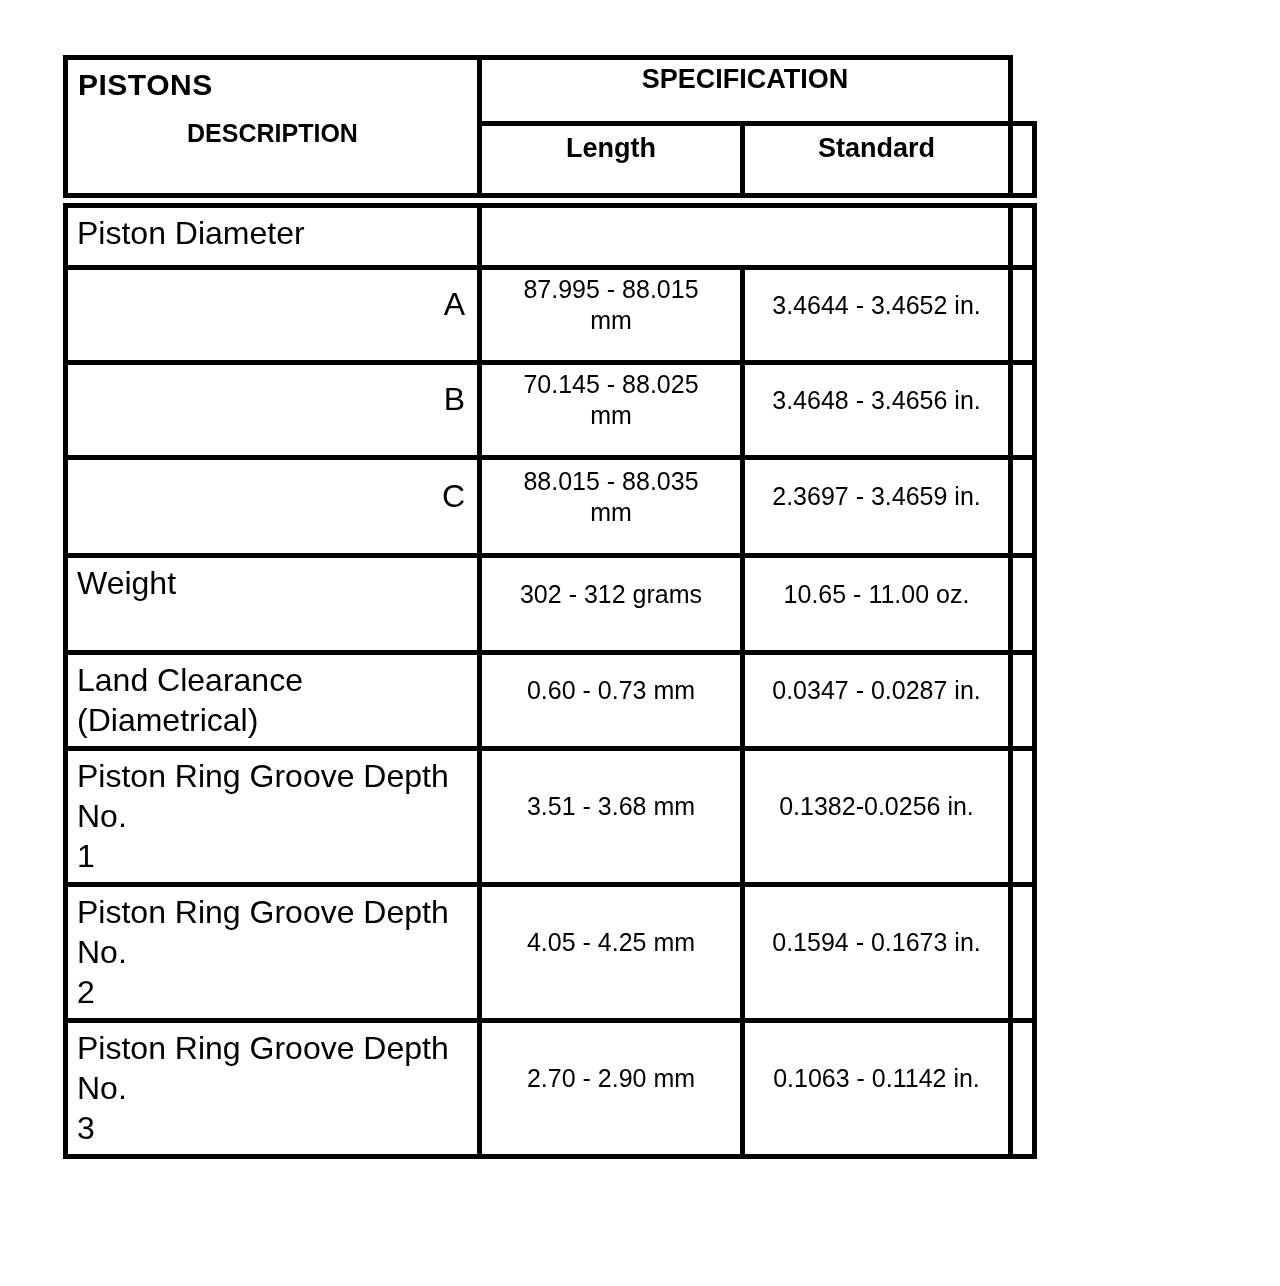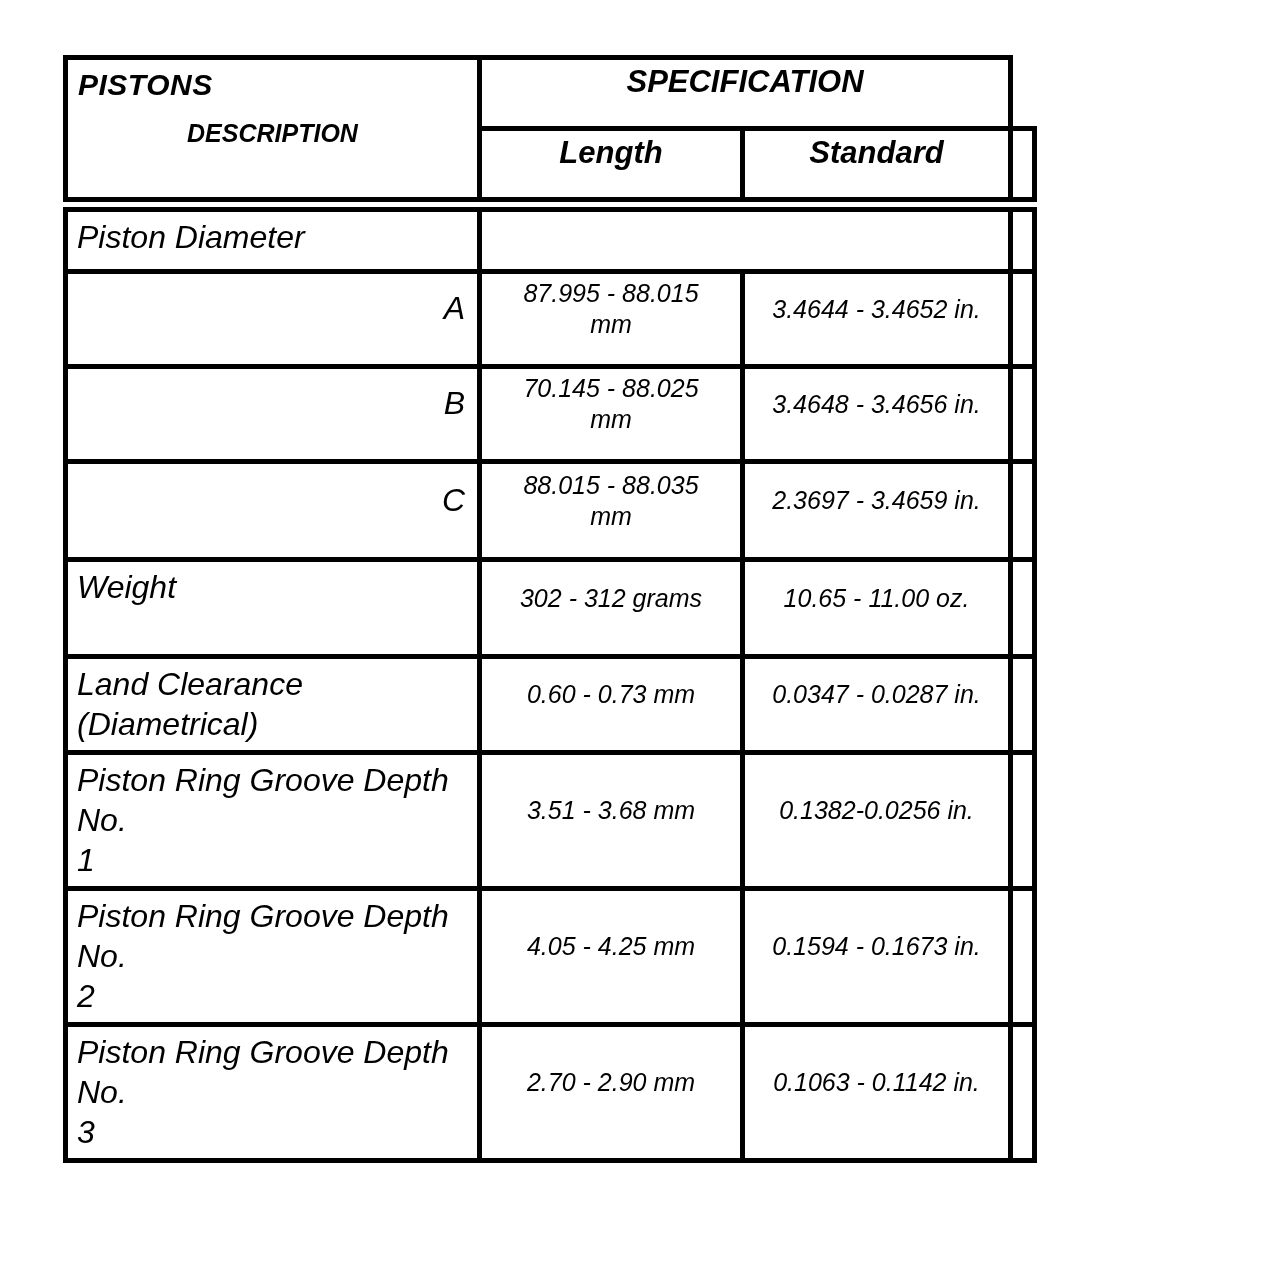--- a/index.html
+++ b/index.html
@@ -10,21 +10,20 @@
     height: 1286px;
     font-family: "Liberation Sans", "DejaVu Sans", sans-serif;
     color: #000000;
   }
   .canvas {
     position: relative;
     width: 1280px;
     height: 1286px;
     background: #ffffff;
     overflow: hidden;
-    font-style: italic;
   }
   .spec-table {
     position: absolute;
     left: 63px;
     top: 55px;
   }
   table {
     border-collapse: collapse;
     table-layout: fixed;
     width: 969px;
@@ -64,21 +63,21 @@
     display: flex;
     align-items: center;
     justify-content: center;
     font-size: 25px;
     font-weight: bold;
     padding-bottom: 28px;
   }
   .hdr-center {
     text-align: center;
     vertical-align: middle;
-    font-size: 31px;
+    font-size: 27px;
     font-weight: bold;
     padding: 4px 6px 26px 6px;
   }
   td.ghost {
     border: none;
     background: #ffffff;
   }
 
   
   .body-table {

